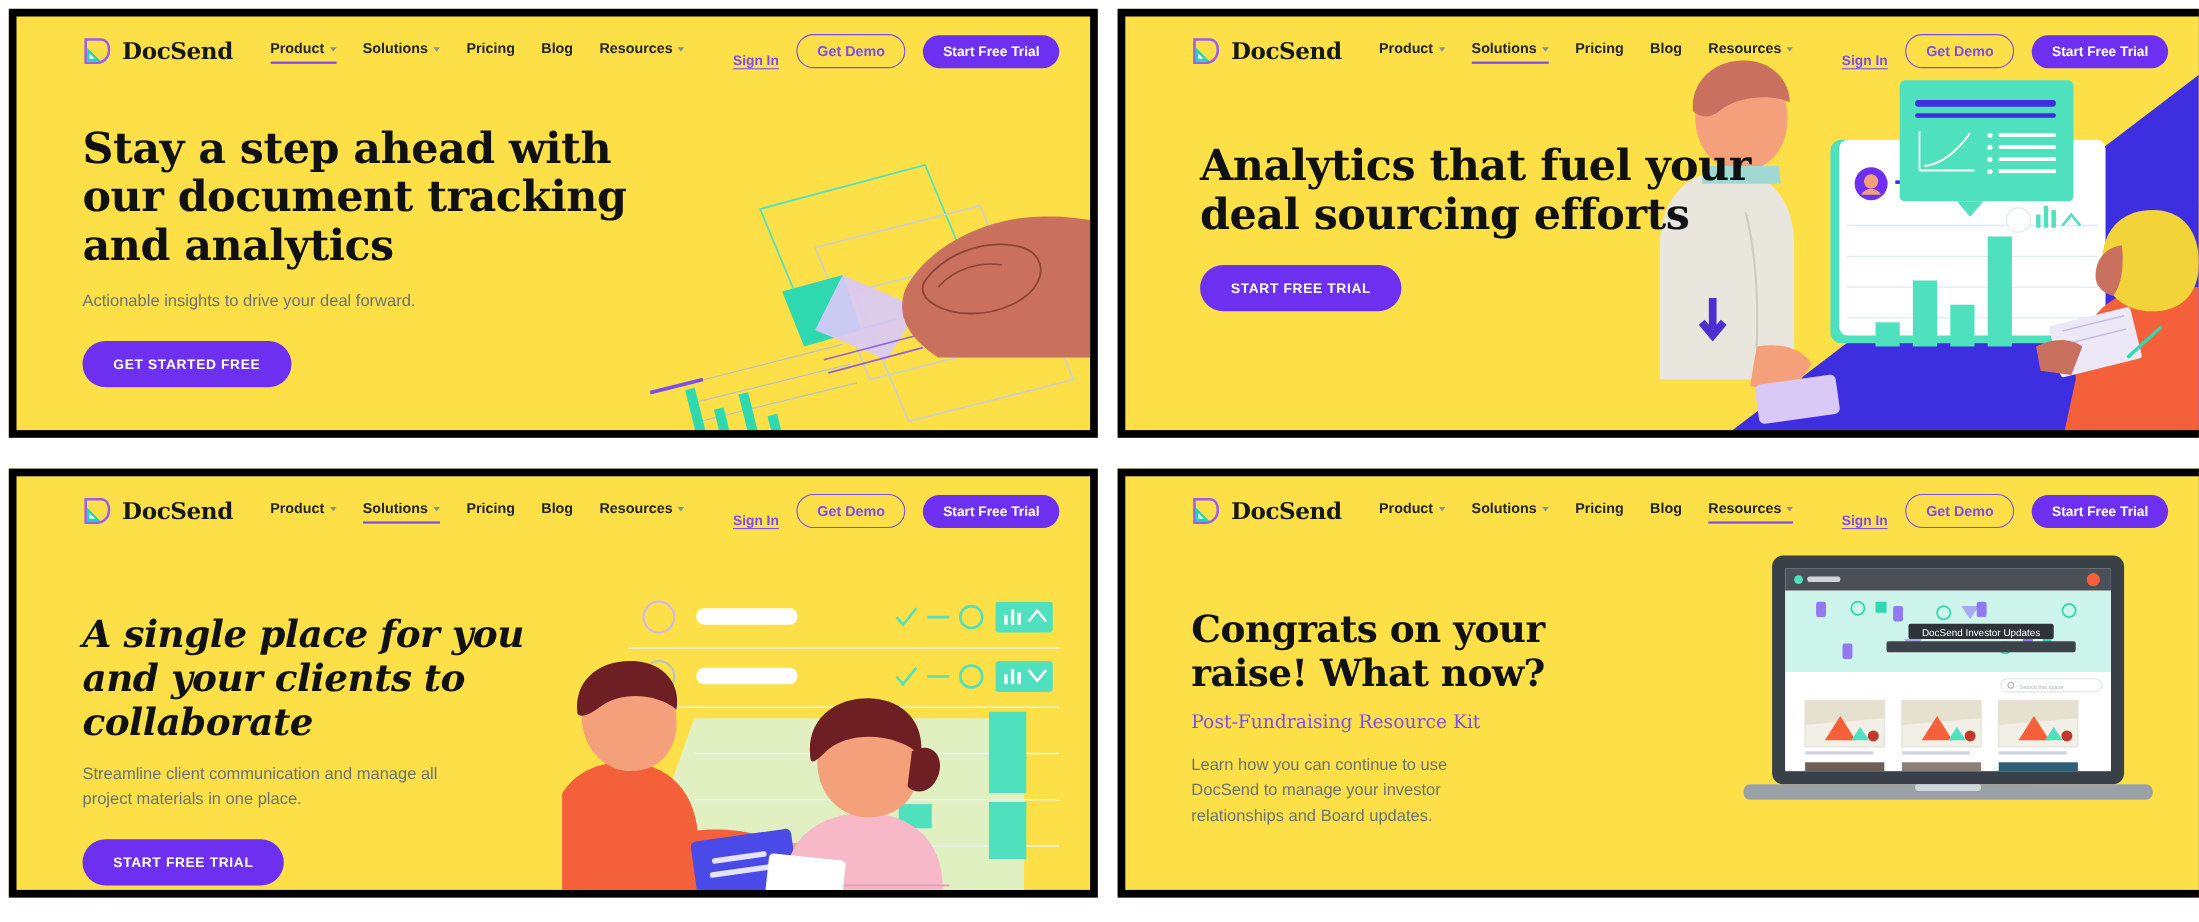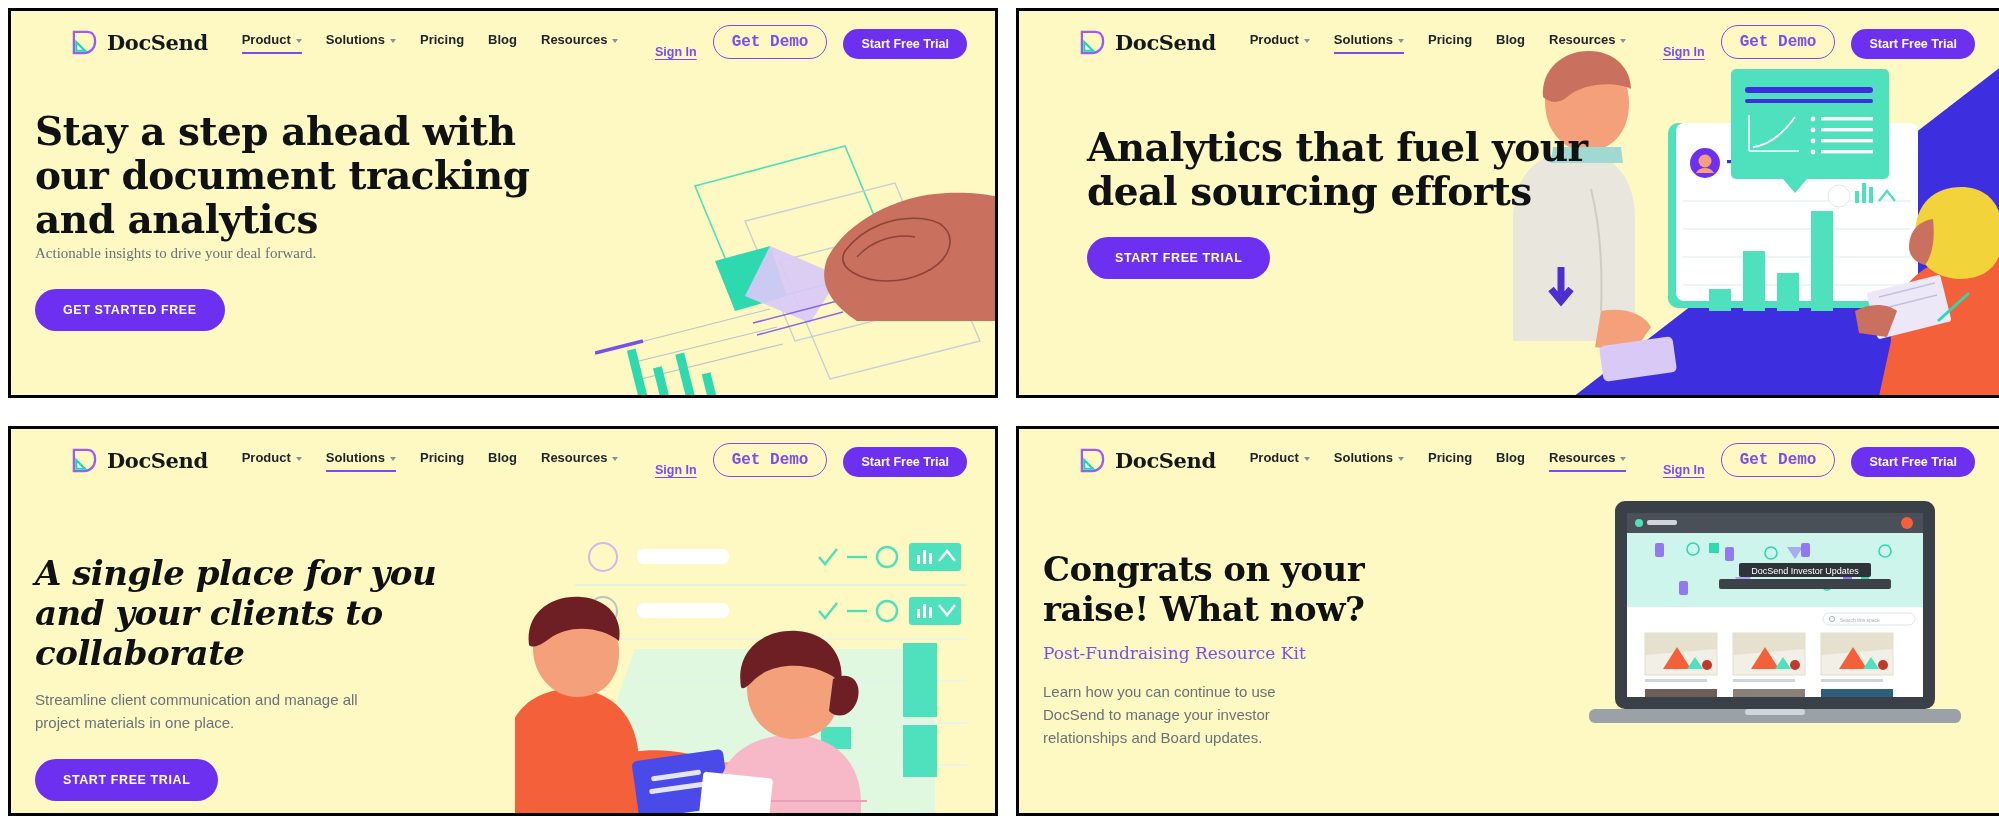--- a/index.html
+++ b/index.html
@@ -12,22 +12,22 @@
   .grid {
     display: grid;
     grid-template-columns: 990px 990px;
     grid-template-rows: 398px 398px;
     gap: 20px 18px;
     padding: 8px 8px;
     width: 1999px; height: 838px;
   }
   .panel {
     position: relative;
-    background: #fef9c3;
-    border: 3px solid #000000;
+    background: #fde047;
+    border: 7px solid #000000;
     overflow: hidden;
   }
   .panel.p1, .panel.p3 { height: 390px; }
   .panel.p2, .panel.p4 { height: 390px; }
 
   
   .nav {
     position: relative;
     display: flex; align-items: center;
     height: 62px;
@@ -61,47 +61,47 @@
     height: 2px; background: #7b4df0;
   }
   .nav-right { display: flex; align-items: flex-end; gap: 16px; margin-left: auto; }
   .signin {
     font-size: 12.5px; font-weight: 700; color: #7b4df0;
     text-decoration: underline; text-underline-offset: 3px;
     cursor: pointer; white-space: nowrap;
   }
   .btn-outline {
     border: 1.5px solid #7b4df0; color: #7b4df0; background: transparent;
-    border-radius: 30px; padding: 7px 18px; font-size: 16px; font-weight: 700;
+    border-radius: 30px; padding: 7px 18px; font-size: 13px; font-weight: 700;
     cursor: pointer; white-space: nowrap;
-    font-family: Liberation Mono, monospace;
+    font-family: Liberation Sans, sans-serif;
   }
   .btn-solid {
     background: #6d2ff0; color: #fff; border: none;
     border-radius: 30px; padding: 8px 18px; font-size: 12.5px; font-weight: 700;
     cursor: pointer; white-space: nowrap;
     font-family: "Liberation Sans", sans-serif;
   }
 
   
-  .hero { position: relative; padding: 0 24px; z-index: 10; }
+  .hero { position: relative; padding: 0 60px; z-index: 10; }
   .hero.p2pad { padding: 0 60px 0 68px; }
   h1.hl {
     font-family: "DejaVu Serif", serif;
     font-weight: 700; color: #0f1113;
     letter-spacing: -0.5px;
   }
   .p1 h1.hl { font-size: 39px; line-height: 1.13; margin-top: 36px; max-width: 500px; }
   .p2 h1.hl { font-size: 39px; line-height: 1.13; margin-top: 52px; max-width: 530px; }
   .p3 h1.hl { font-size: 34px; line-height: 1.18; margin-top: 62px; max-width: 480px; font-style: italic; }
   .p4 h1.hl { font-size: 34px; line-height: 1.18; margin-top: 58px; max-width: 330px; }
   .sub {
     font-size: 15px; line-height: 1.52; color: #6a7279; max-width: 310px;
   }
-  .p1 .sub { margin-top: 1px; font-family: Liberation Serif, serif; }
+  .p1 .sub { margin-top: 18px; }
   .p2 .sub { margin-top: 16px; max-width: 340px; }
   .p3 .sub { margin-top: 16px; max-width: 370px; }
   .p4 .sub { margin-top: 18px; max-width: 290px; }
   .kicker {
     font-family: "DejaVu Serif", serif;
     font-size: 17px; color: #7b4df0; margin-top: 14px; font-weight: 400;
   }
   .cta {
     display: inline-block; margin-top: 24px;
     background: #6d2ff0; color: #fff; border: none; border-radius: 30px;

